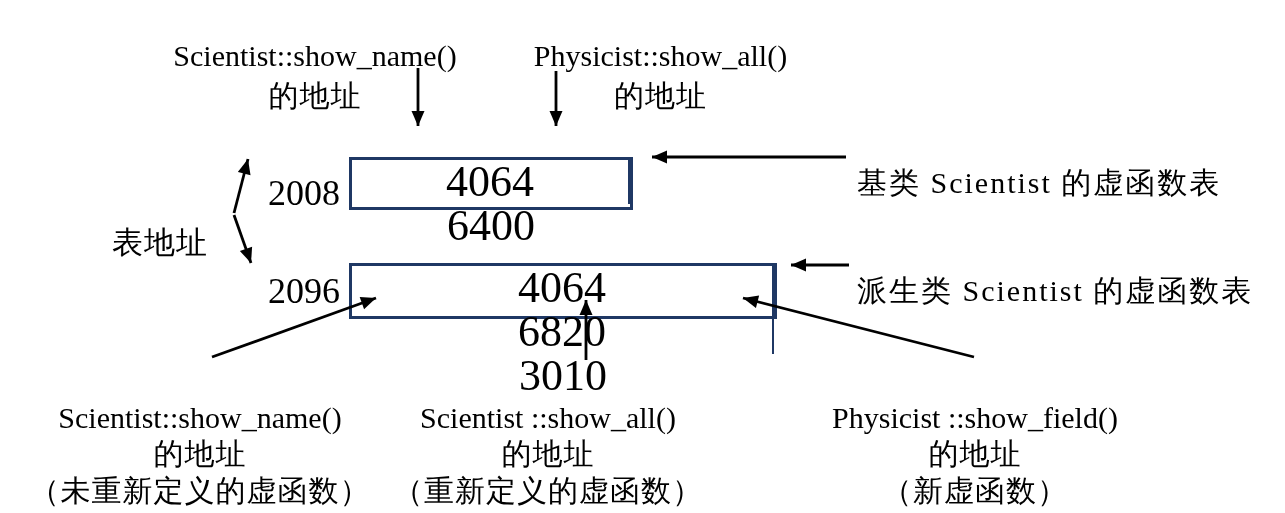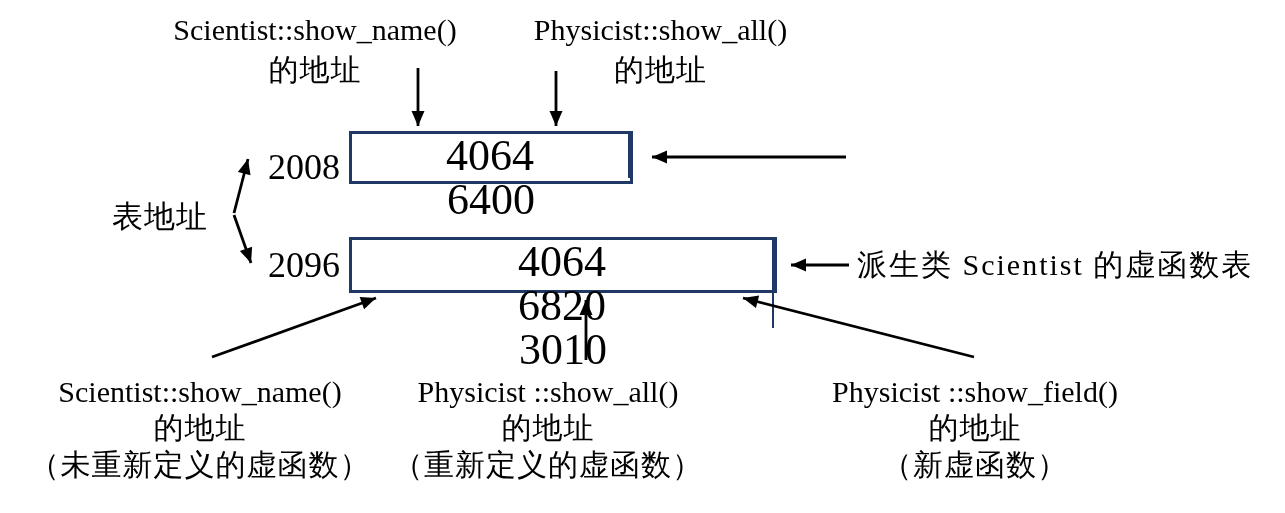--- a/index.html
+++ b/index.html
@@ -9,21 +9,21 @@
   }
   #canvas {
     position: relative;
     width: 1285px;
     height: 513px;
     background: #ffffff;
     font-family: "Liberation Serif", "DejaVu Serif", serif;
     color: #000000;
     overflow: hidden;
   }
-  .abs { position: absolute; }
+  .abs { position: absolute; margin-top: 26px; }
 
   
   .fn-label {
     text-align: center;
     font-size: 30px;
     line-height: 40px;
     white-space: nowrap;
   }
   .fn-label .latin { font-size: 30px; }
   .cjk { letter-spacing: 1px; }
@@ -104,39 +104,40 @@
 
   <div class="abs left-label" style="left:112px; top:196px;">表地址</div>
 
   <div class="abs addr" style="left:240px; top:140px; width:100px; height:53px;">2008</div>
 
   <div class="abs vtable" style="left:349px; top:131px; width:284px; height:53px;">
     <div class="cell">4064</div>
     <div class="cell">6400</div>
   </div>
 
+  <div class="abs caption" style="left:857px; top:140px;">基类 Scientist 的虚函数表</div>
 
   <div class="abs addr" style="left:240px; top:237px; width:100px; height:56px;">2096</div>
 
   <div class="abs vtable" style="left:349px; top:237px; width:428px; height:56px;">
     <div class="cell">4064</div>
     <div class="cell">6820</div>
     <div class="cell">3010</div>
   </div>
 
   <div class="abs caption" style="left:857px; top:248px;">派生类 Scientist 的虚函数表</div>
 
   <div class="abs bottom-label" style="left:10px; top:374px; width:380px;">
     <div class="latin">Scientist::show_name()</div>
     <div class="sub cjk">的地址</div>
     <div class="note cjk">（未重新定义的虚函数）</div>
   </div>
 
   <div class="abs bottom-label" style="left:383px; top:374px; width:330px;">
-    <div class="latin">Physicist ::show_all()</div>
+    <div class="latin">Scientist ::show_all()</div>
     <div class="sub cjk">的地址</div>
     <div class="note cjk">（重新定义的虚函数）</div>
   </div>
 
   <div class="abs bottom-label" style="left:795px; top:374px; width:360px;">
     <div class="latin">Physicist ::show_field()</div>
     <div class="sub cjk">的地址</div>
     <div class="note cjk">（新虚函数）</div>
   </div>
 

